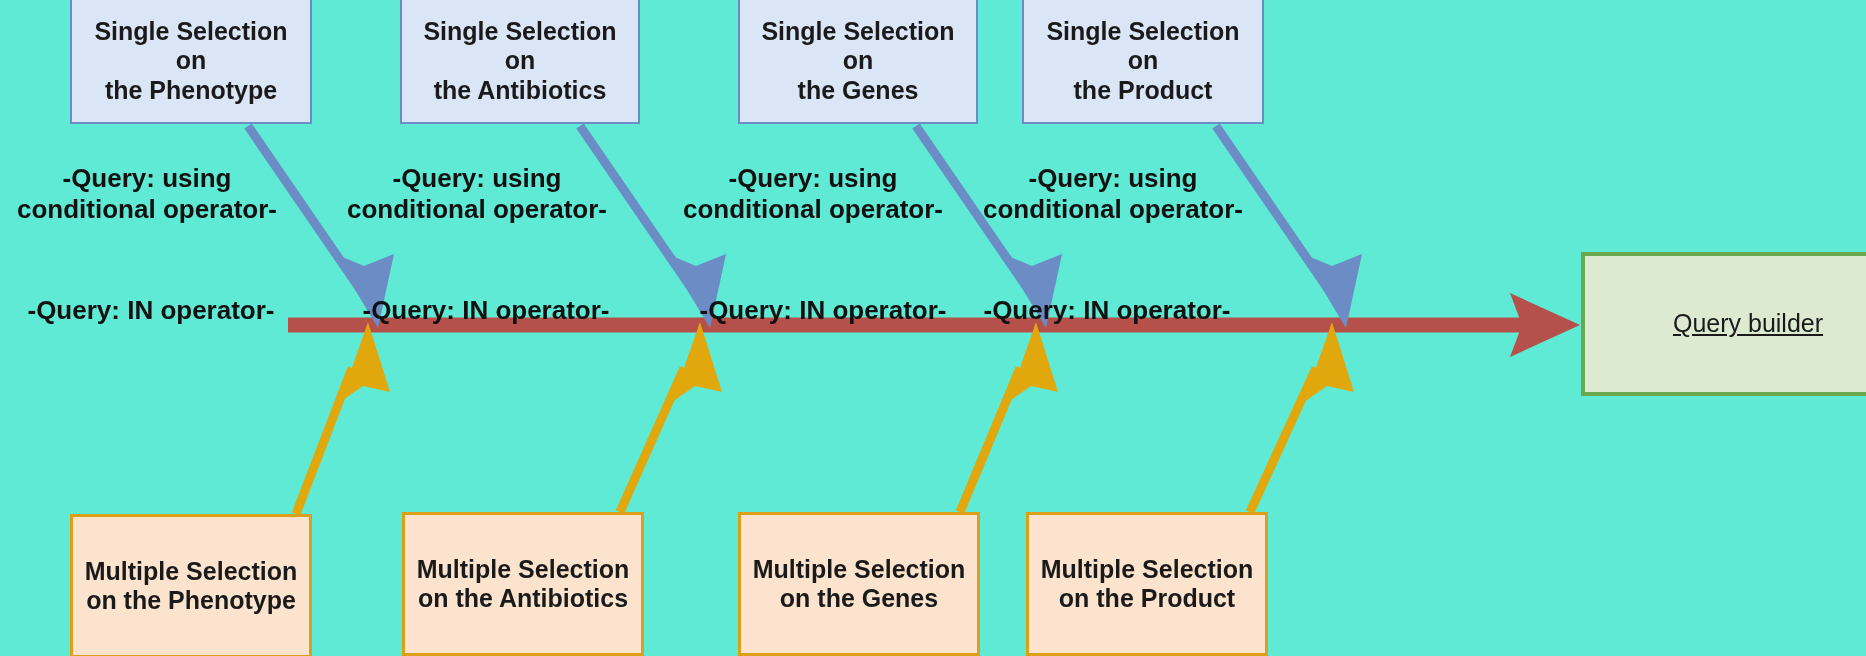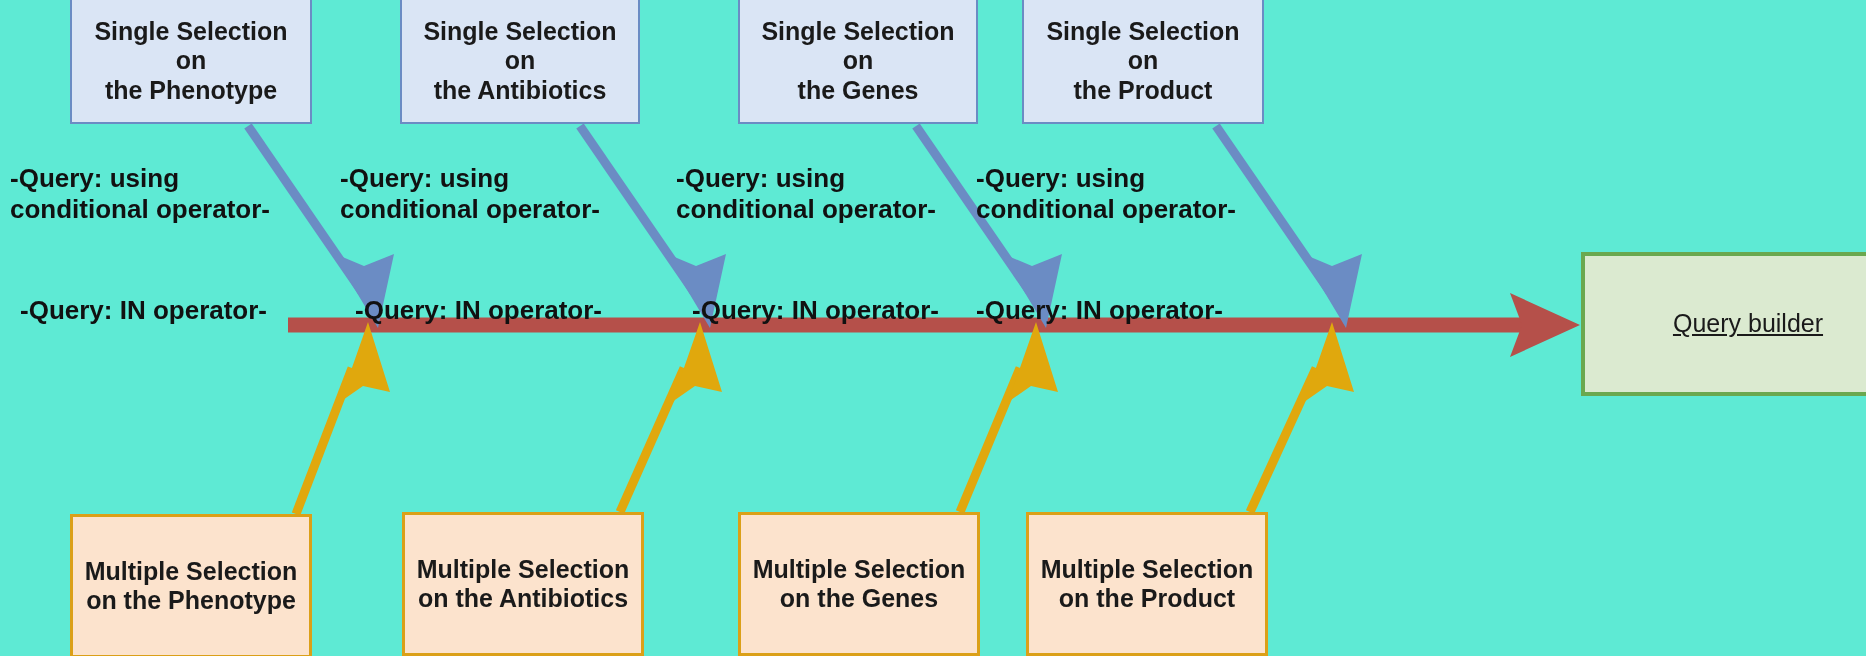--- a/index.html
+++ b/index.html
@@ -57,20 +57,21 @@
     background: #dbead0;
     border: 4px solid #6aa84f;
     font-size: 25px;
     font-weight: normal;
   }
   .edge-label {
     position: absolute;
     font-size: 26px;
     font-weight: bold;
     color: #111111;
+    text-align: center;
     line-height: 1.2;
     white-space: pre-line;
     box-sizing: border-box;
   }
   .edge-label-upper { }
   .edge-label-lower { }
 </style>
 </head>
 <body>
 

